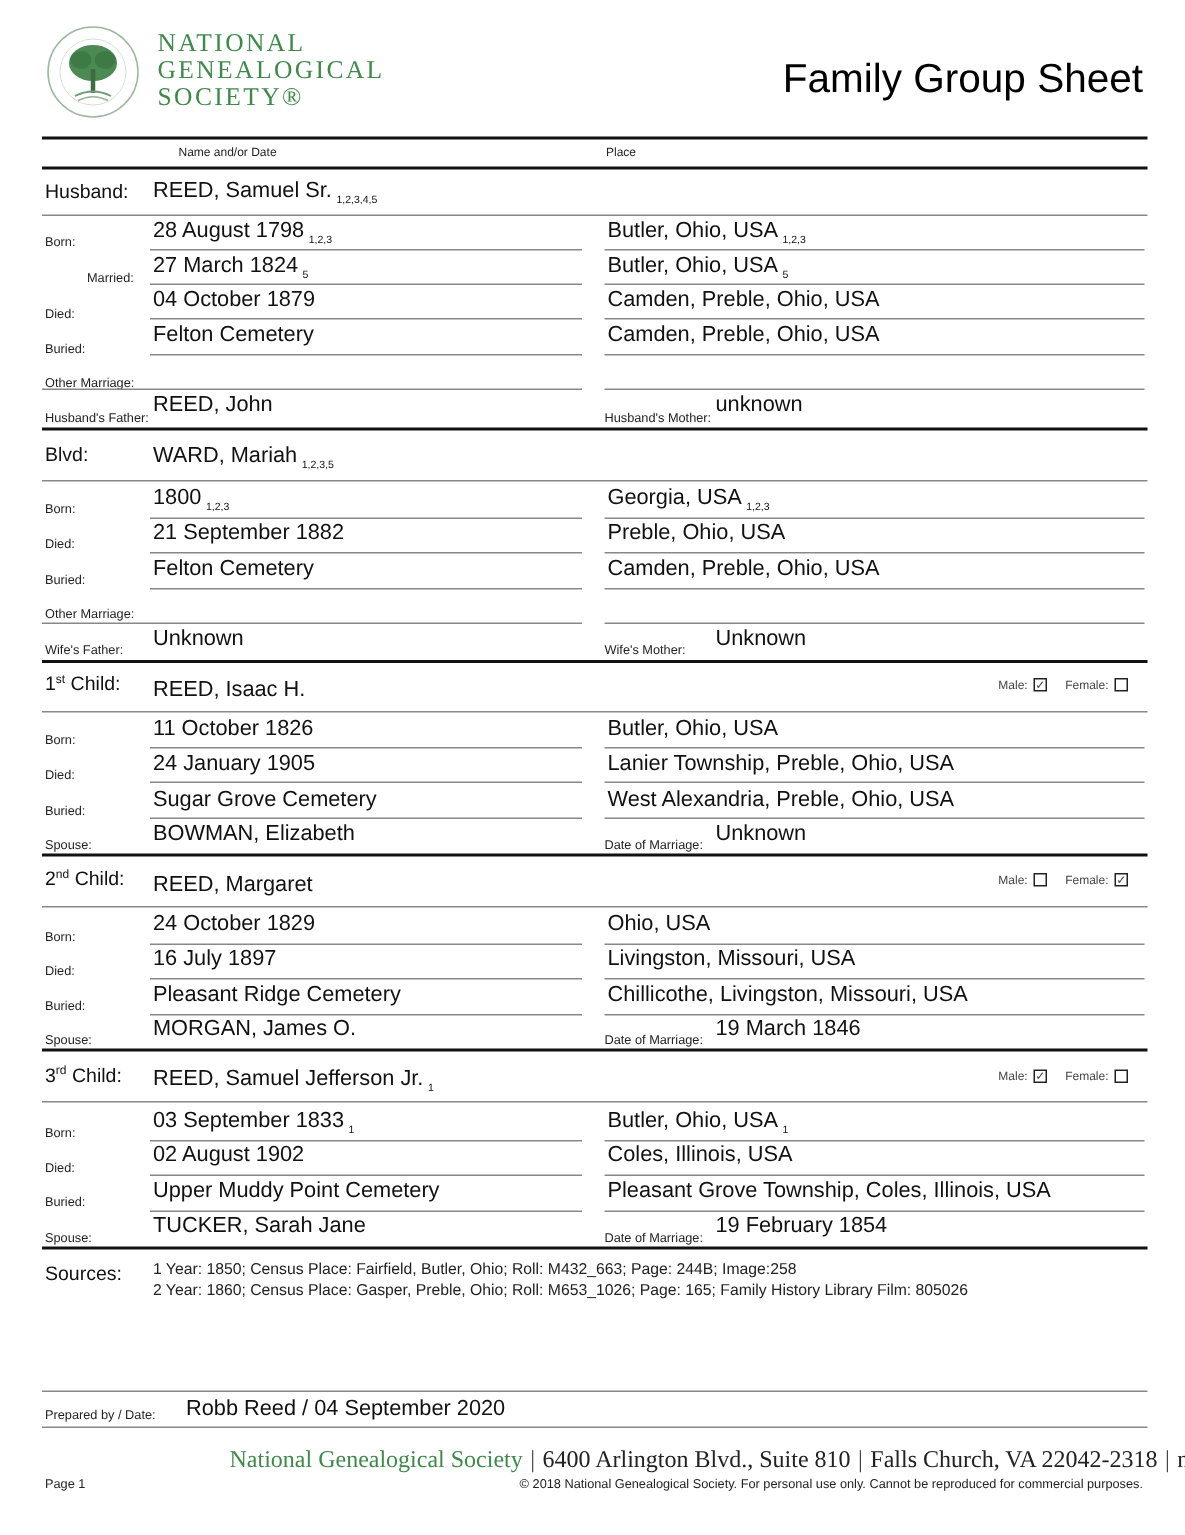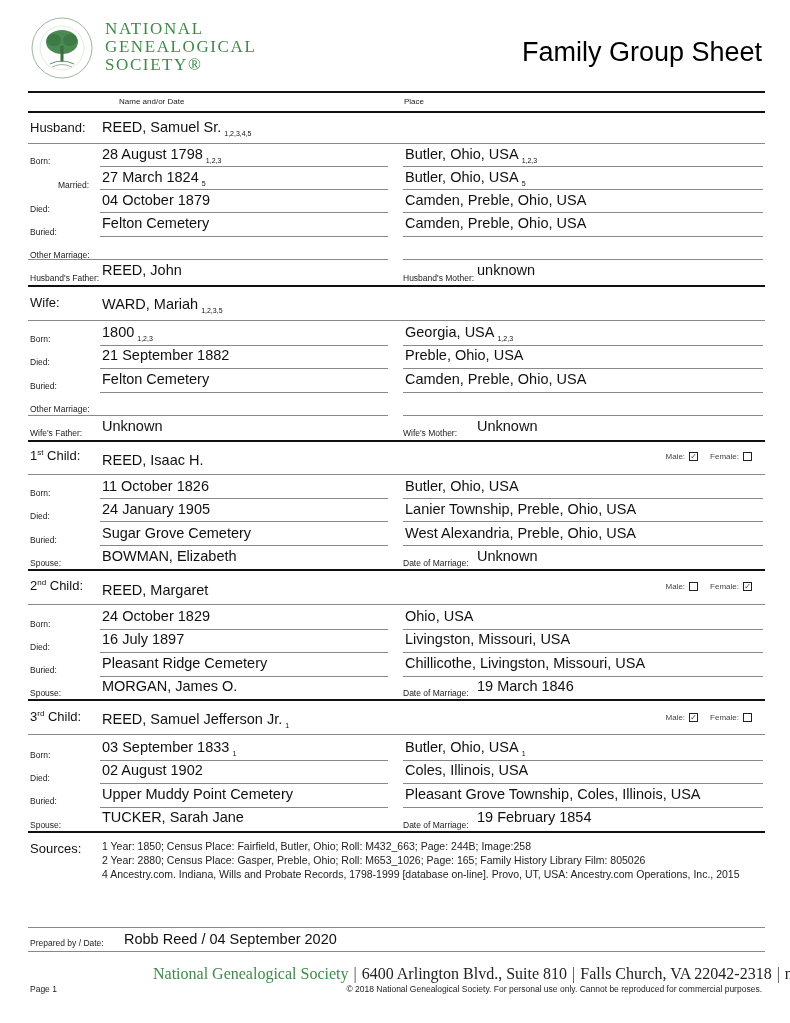--- a/index.html
+++ b/index.html
@@ -102,21 +102,21 @@
 <div class="lbl" style="left:30px; top:250px;">Other Marriage:</div>
 <div class="hl" style="left:28px; width:360px; top:259px;"></div>
 <div class="hl" style="left:403px; width:360px; top:259px;"></div>
 
 <div class="lbl" style="left:30px; top:273px;text-align:right;">Husband's Father:</div>
 <div class="val" style="left:102px; top:262px;">REED, John</div>
 <div class="lbl" style="left:403px; top:273px;">Husband's Mother:</div>
 <div class="val" style="left:477px; top:262px;">unknown</div>
 <div class="rule thick" style="top:285px;"></div>
 
-<div class="big-lbl" style="left:30px; top:295px;">Wife:</div>
+<div class="big-lbl" style="left:30px; top:295px;">Blvd:</div>
 <div class="val" style="left:102px; top:296px;"><span>WARD, Mariah</span><span class="sub">1,2,3,5</span></div>
 <div class="rule thin" style="top:320px;"></div>
 
 <div class="lbl" style="left:30px; top:334px;">Born:</div>
 <div class="val" style="left:102px; top:324px;"><span>1800</span><span class="sub">1,2,3</span></div>
 <div class="val" style="left:405px; top:324px;"><span>Georgia, USA</span><span class="sub">1,2,3</span></div>
 <div class="hl" style="left:100px; width:288px; top:345px;"></div>
 <div class="hl" style="left:403px; width:360px; top:345px;"></div>
 
 <div class="lbl" style="left:30px; top:357px;">Died:</div>
@@ -239,22 +239,21 @@
 
 <div class="lbl" style="left:30px; top:820px;">Spouse:</div>
 <div class="val" style="left:102px; top:809px;">TUCKER, Sarah Jane</div>
 <div class="lbl" style="left:403px; top:820px;">Date of Marriage:</div>
 <div class="val" style="left:477px; top:809px;">19 February 1854</div>
 <div class="rule thick" style="top:831px;"></div>
 
 <div class="big-lbl" style="left:30px; top:841px;">Sources:</div>
 <div class="sources-text">
   <div>1 Year: 1850; Census Place: Fairfield, Butler, Ohio; Roll: M432_663; Page: 244B; Image:258</div>
-  <div>2 Year: 2880; Census Place: Gasper, Preble, Ohio; Roll: M653_1026; Page: 165; Family History Library Film: 805026</div>
-  <div>4 Ancestry.com. Indiana, Wills and Probate Records, 1798-1999 [database on-line]. Provo, UT, USA: Ancestry.com Operations, Inc., 2015</div>
+  <div>2 Year: 1860; Census Place: Gasper, Preble, Ohio; Roll: M653_1026; Page: 165; Family History Library Film: 805026</div>
 </div>
 <div class="rule thin" style="top:927px;"></div>
 
 <div class="lbl" style="left:30px; top:938px;">Prepared by / Date:</div>
 <div class="val" style="left:124px; top:931px;">Robb Reed / 04 September 2020</div>
 <div class="rule thin" style="top:951px;"></div>
 
 <div class="footer-line">
   <span class="green">National Genealogical Society</span><span class="sep">|</span><span>6400 Arlington Blvd., Suite 810</span><span class="sep">|</span><span>Falls Church, VA 22042-2318</span><span class="sep">|</span><span>ngsgenealogy.org</span>
 </div>

